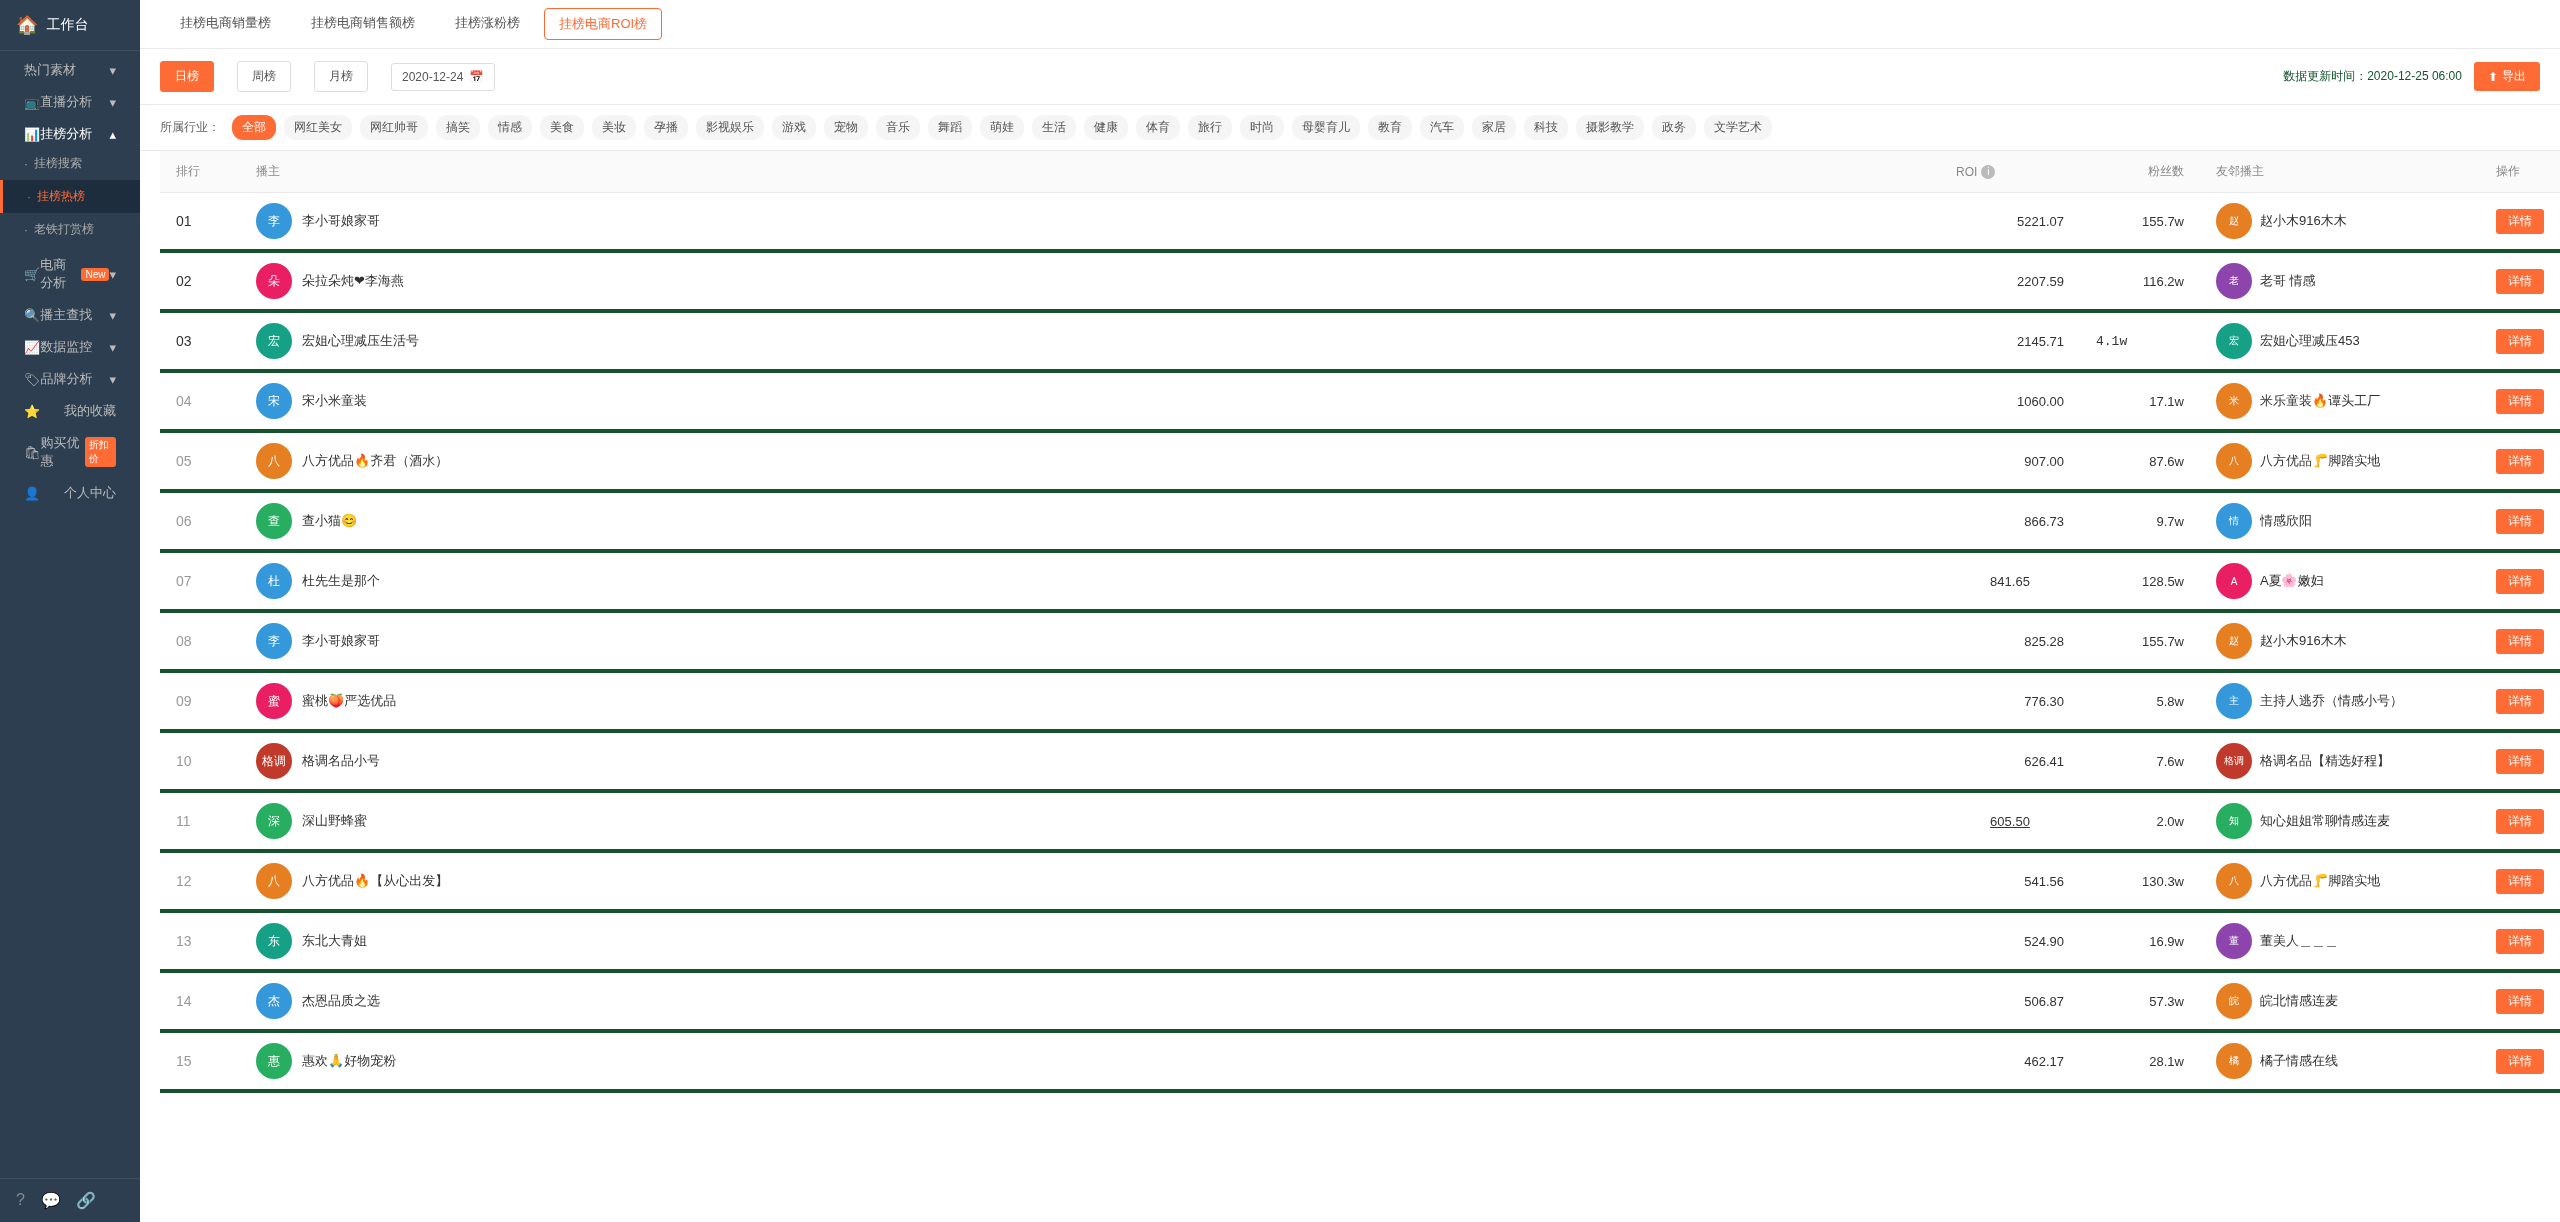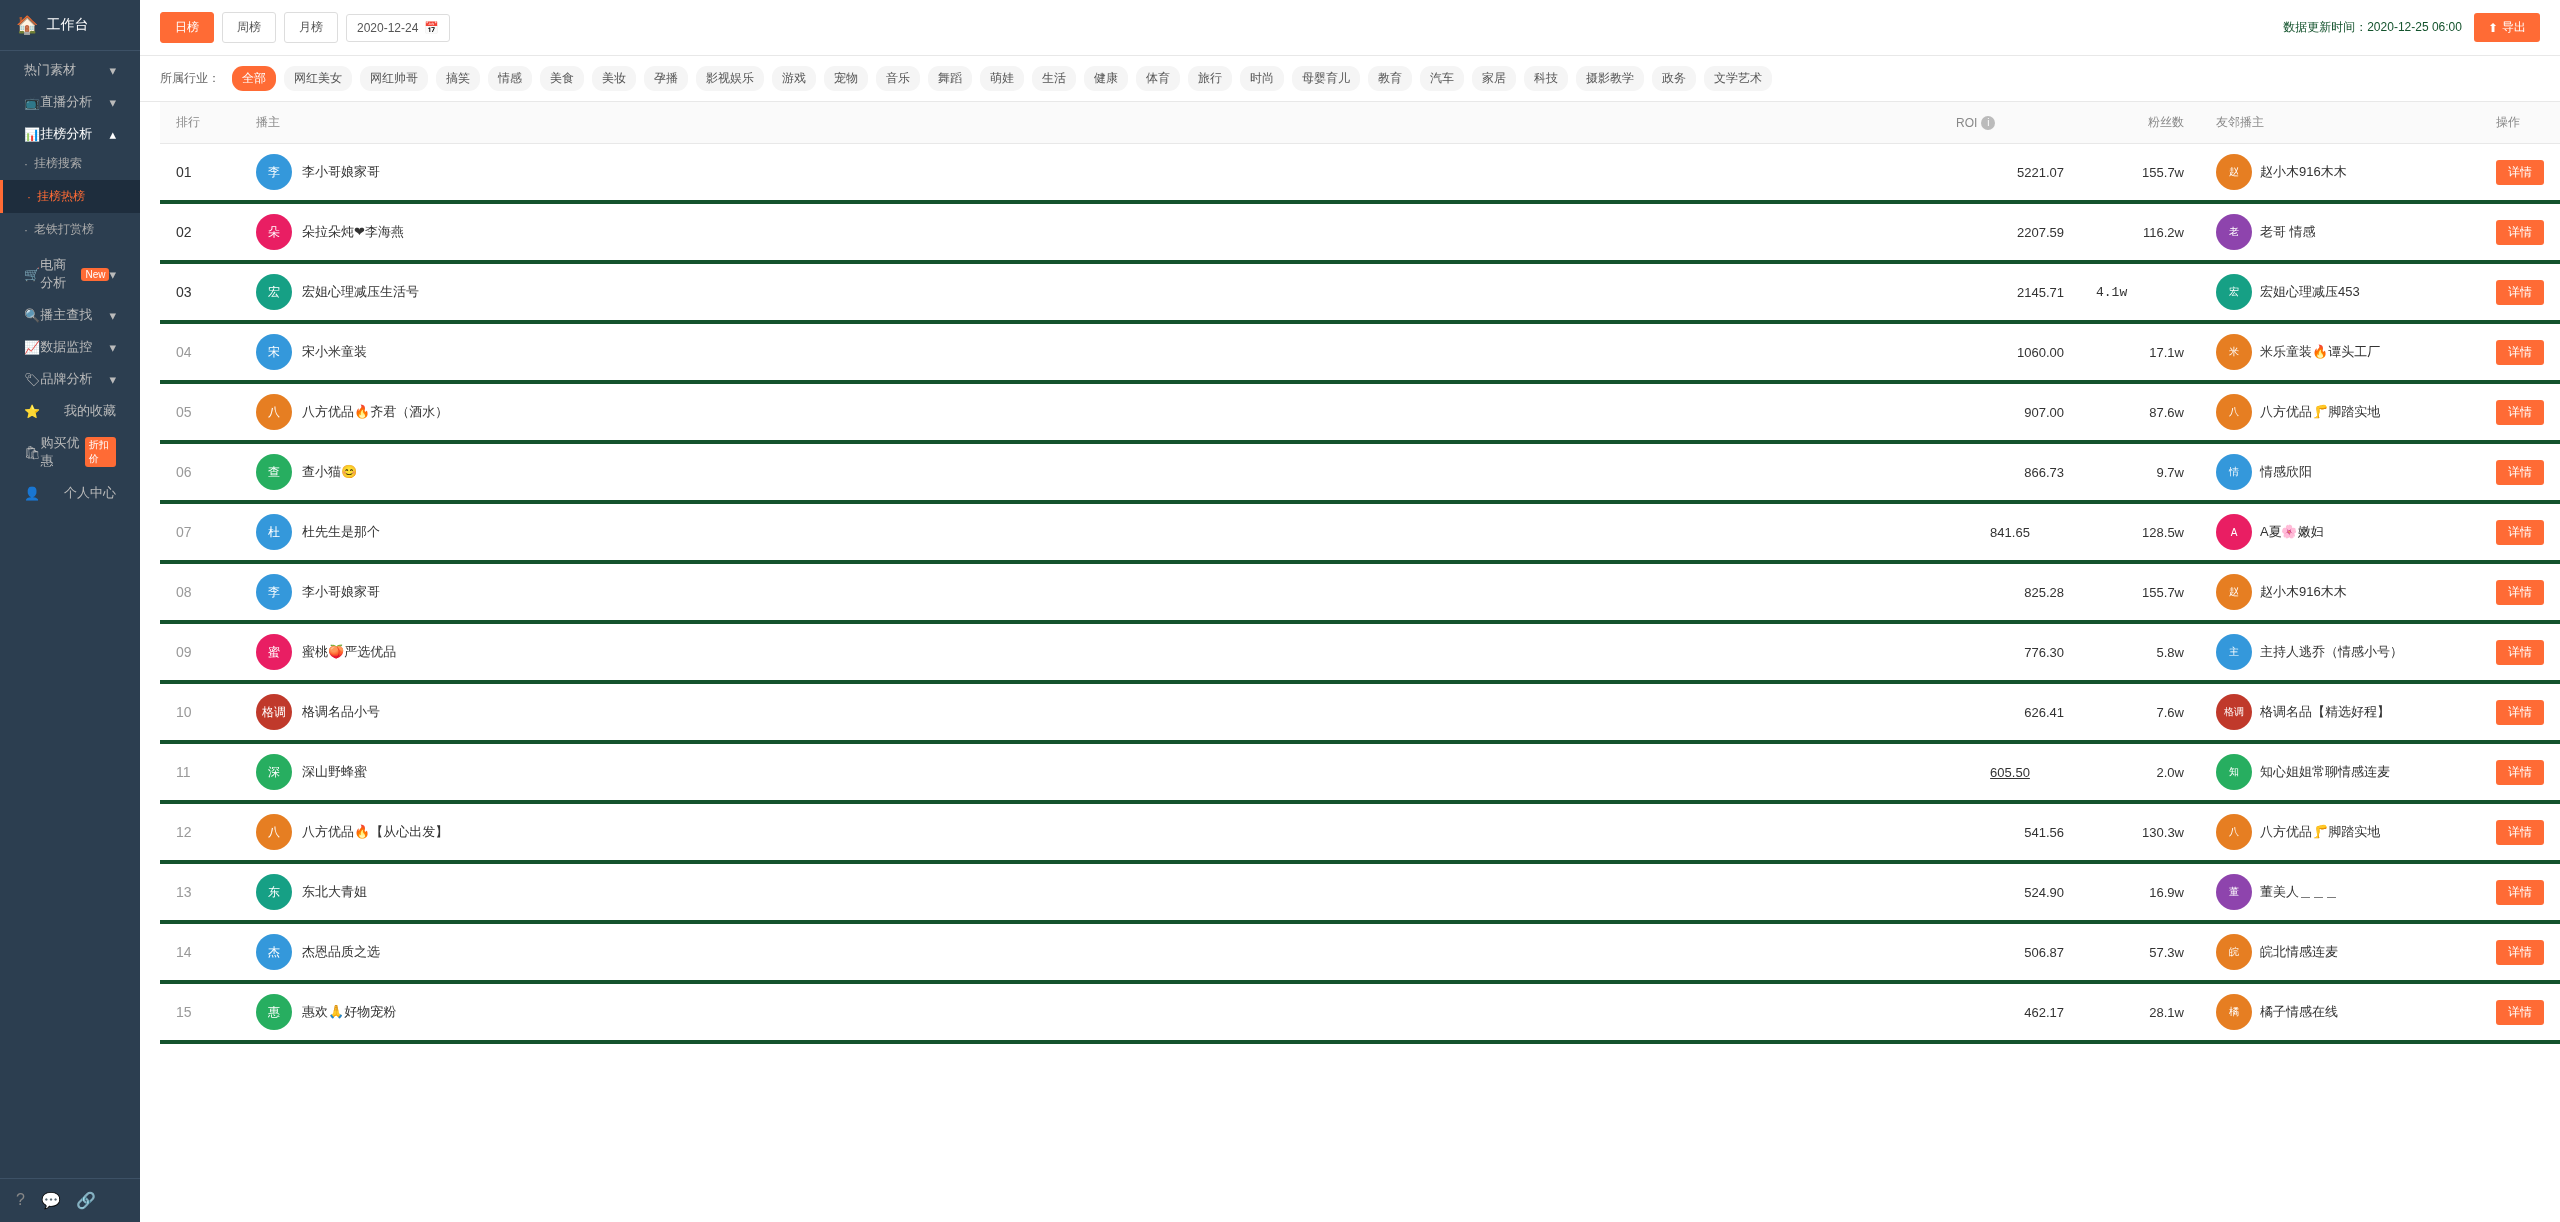--- a/index.html
+++ b/index.html
@@ -110,21 +110,21 @@
 
     
     .toolbar {
       background: #fff;
       padding: 12px 20px;
       display: flex;
       align-items: center;
       justify-content: space-between;
       border-bottom: 1px solid #e8e8e8;
     }
-    .toolbar-left { display: flex; align-items: center; gap: 8px; }
+    .toolbar-left { display: flex; align-items: center; gap: 23px; }
     .btn-period {
       padding: 6px 14px;
       border: 1px solid #ddd;
       background: #fff;
       cursor: pointer;
       font-size: 12px;
       border-radius: 3px;
       color: #555;
     }
     .btn-period.active {
@@ -337,20 +337,26 @@
 
   <div class="sidebar-bottom">
     <span>?</span>
     <span>💬</span>
     <span>🔗</span>
   </div>
 </div>
 
 <div class="main">
 
+  <div class="tabs-row">
+    <div class="tab-item">挂榜电商销量榜</div>
+    <div class="tab-item">挂榜电商销售额榜</div>
+    <div class="tab-item">挂榜涨粉榜</div>
+    <div class="tab-item active">挂榜电商ROI榜</div>
+  </div>
 
   <div class="toolbar">
     <div class="toolbar-left">
       <button class="btn-period active">日榜</button>
       <button class="btn-period">周榜</button>
       <button class="btn-period">月榜</button>
       <div class="date-input">
         <span>2020-12-24</span>
         <span>📅</span>
       </div>

